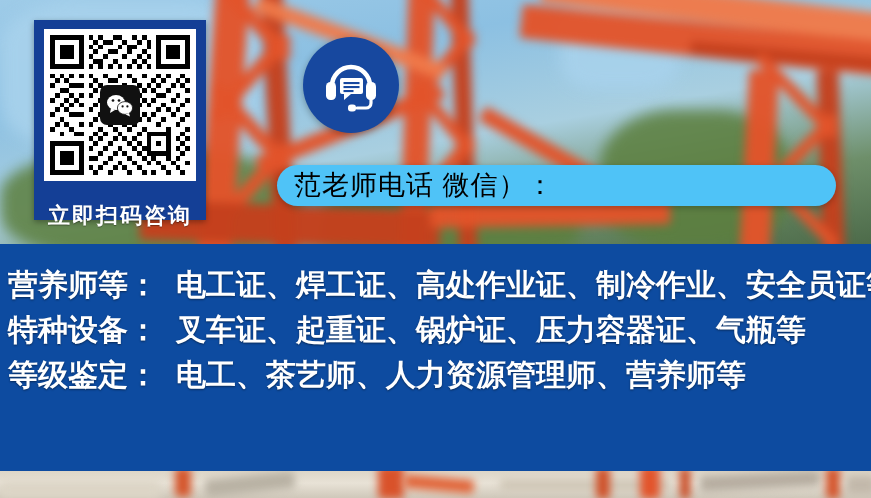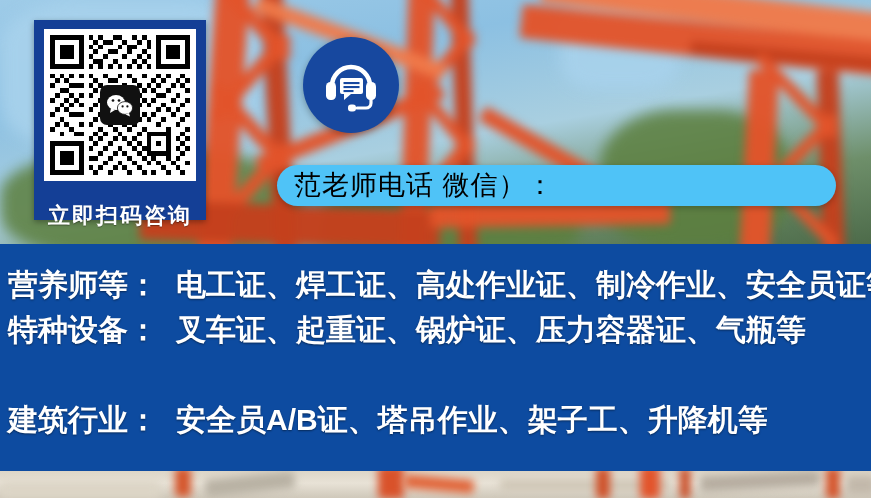--- a/index.html
+++ b/index.html
@@ -474,22 +474,22 @@
     <span class="lbl">范老师电话 微信）：</span>
   </div>
 
   <div class="info-panel">
     <div class="info-row r0">
       <span class="cat">营养师等：</span><span class="val">电工证、焊工证、高处作业证、制冷作业、安全员证等</span>
     </div>
     <div class="info-row r1">
       <span class="cat">特种设备：</span><span class="val">叉车证、起重证、锅炉证、压力容器证、气瓶等</span>
     </div>
-    <div class="info-row r3">
-      <span class="cat">建筑行业：</span><span class="val">安全员A/B证、塔吊作业、架子工、升降机等</span>
+    <div class="info-row r2">
+      <span class="cat">等级鉴定：</span><span class="val">电工、茶艺师、人力资源管理师、营养师等</span>
     </div>
   </div>
 
   <div class="photo-strip">
     <div class="blob" style="left:175px;top:-4px;width:16px;height:30px;background:#d4542a;"></div>
     <div class="blob" style="left:205px;top:4px;width:90px;height:18px;background:#b9b2a4;transform:rotate(-6deg);"></div>
     <div class="blob" style="left:378px;top:-6px;width:26px;height:34px;background:#d9522a;"></div>
     <div class="blob" style="left:404px;top:6px;width:70px;height:14px;background:#e1663a;transform:rotate(5deg);"></div>
     <div class="blob" style="left:500px;top:8px;width:170px;height:12px;background:#cfc6b6;"></div>
 

